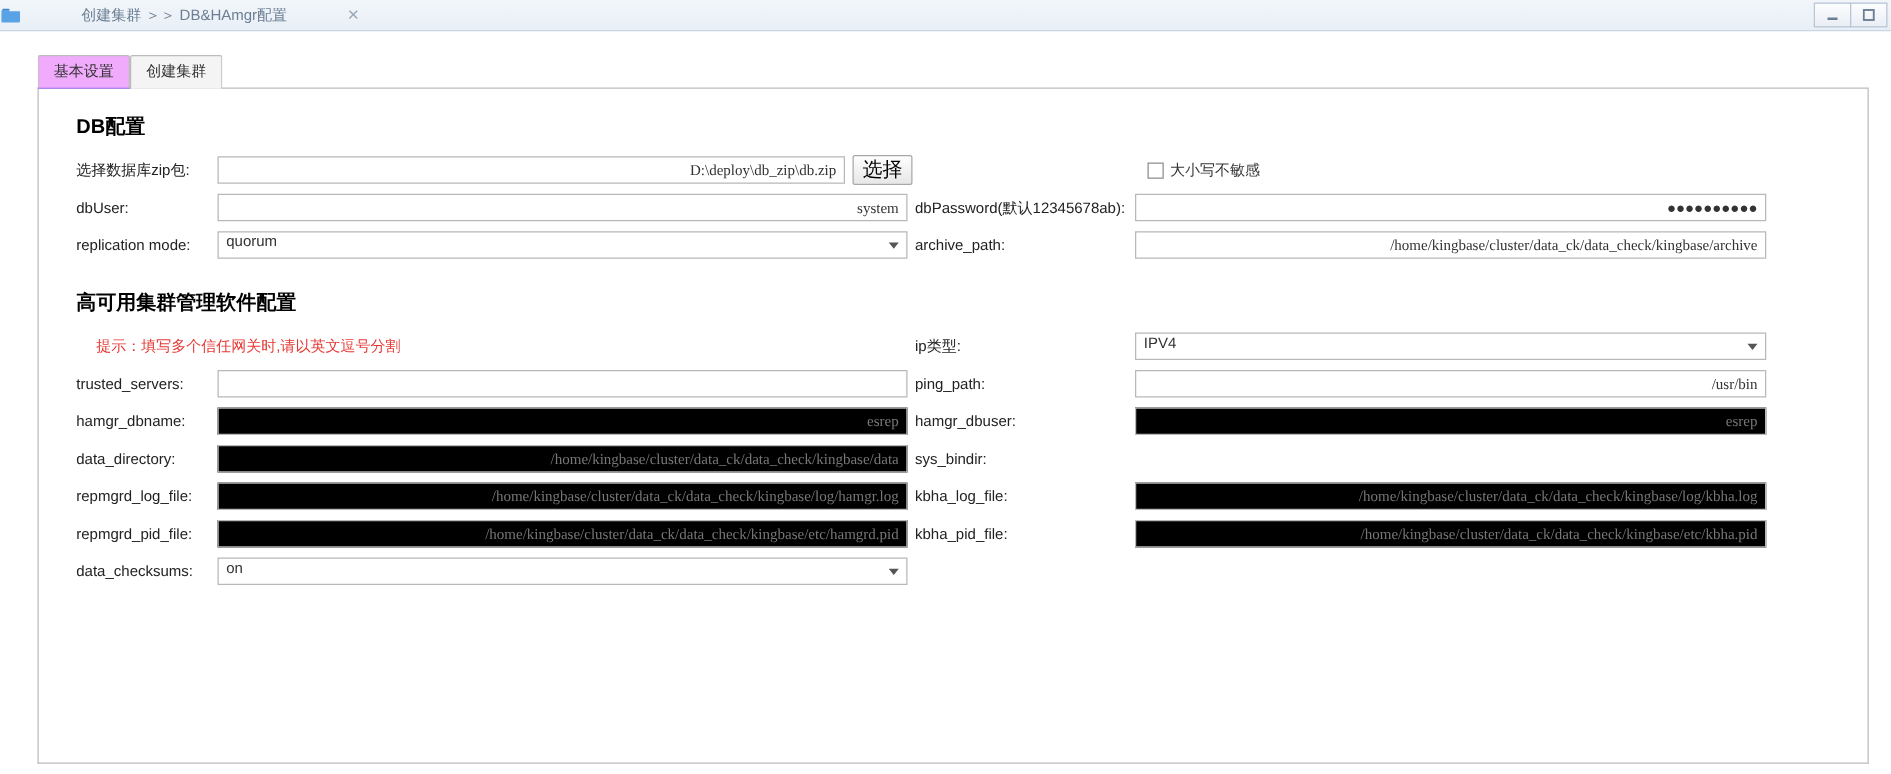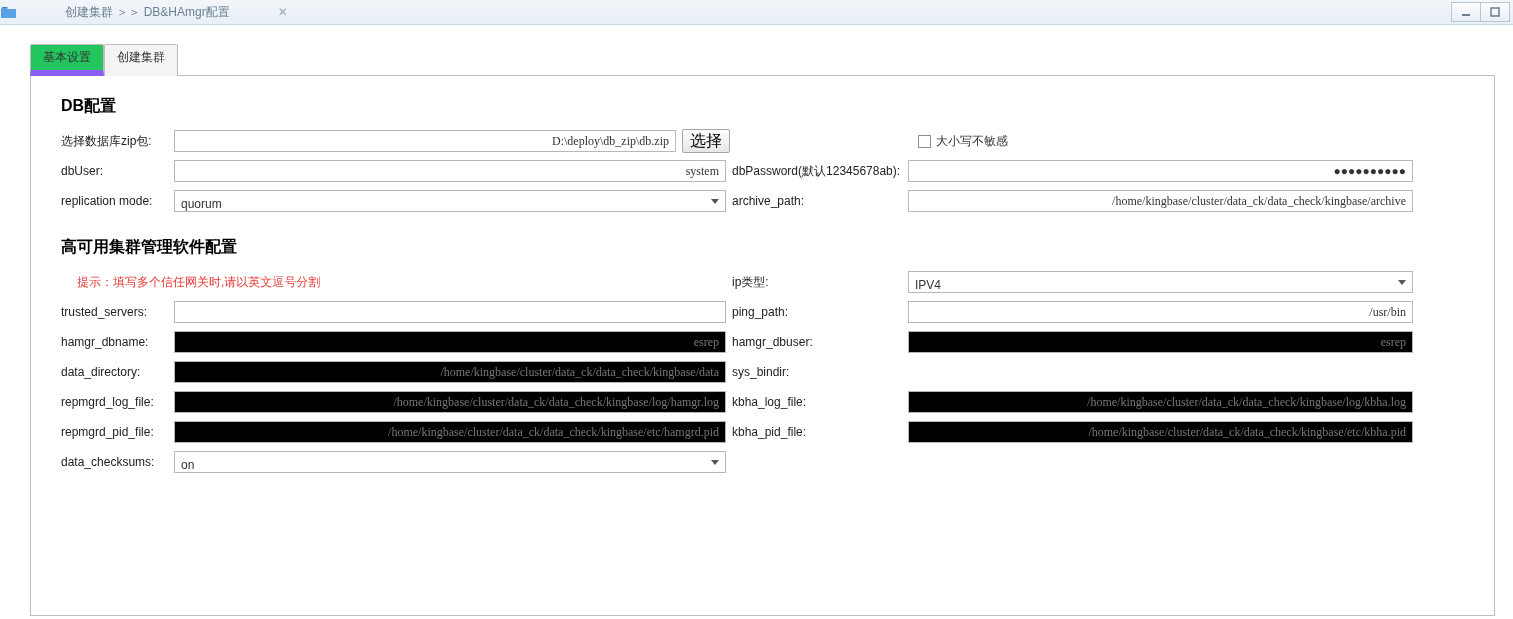--- a/index.html
+++ b/index.html
@@ -67,22 +67,22 @@
       border-bottom: none;
       background: #f4f4f4;
       margin-right: 0;
       position: relative;
       top: 1px;
       cursor: pointer;
       color: #333;
       border-radius: 2px 2px 0 0;
     }
     .tab.active {
-      background: #22c55e;
-      border-bottom: 6px solid #8b5cf6;
+      background: #f0abfc;
+      border-bottom: 1px solid #8b5cf6;
       z-index: 2;
     }
     .panel {
       border: 1px solid #bcbcbc;
       border-top: none;
       padding: 20px 30px 20px 30px;
       min-height: 540px;
       margin-right: 8px;
     }
     h3.section {
@@ -129,21 +129,21 @@
       color: #777;
     }
     .select {
       height: 22px;
       border: 1px solid #b8b8b8;
       background: #fff;
       font-size: 12px;
       font-family: inherit;
       position: relative;
       display: flex;
-      align-items: flex-end;
+      align-items: flex-start;
       padding: 0 20px 0 6px;
       cursor: pointer;
     }
     .select::after {
       content: "";
       position: absolute;
       right: 6px;
       top: 50%;
       transform: translateY(-40%);
       border-left: 4px solid transparent;

